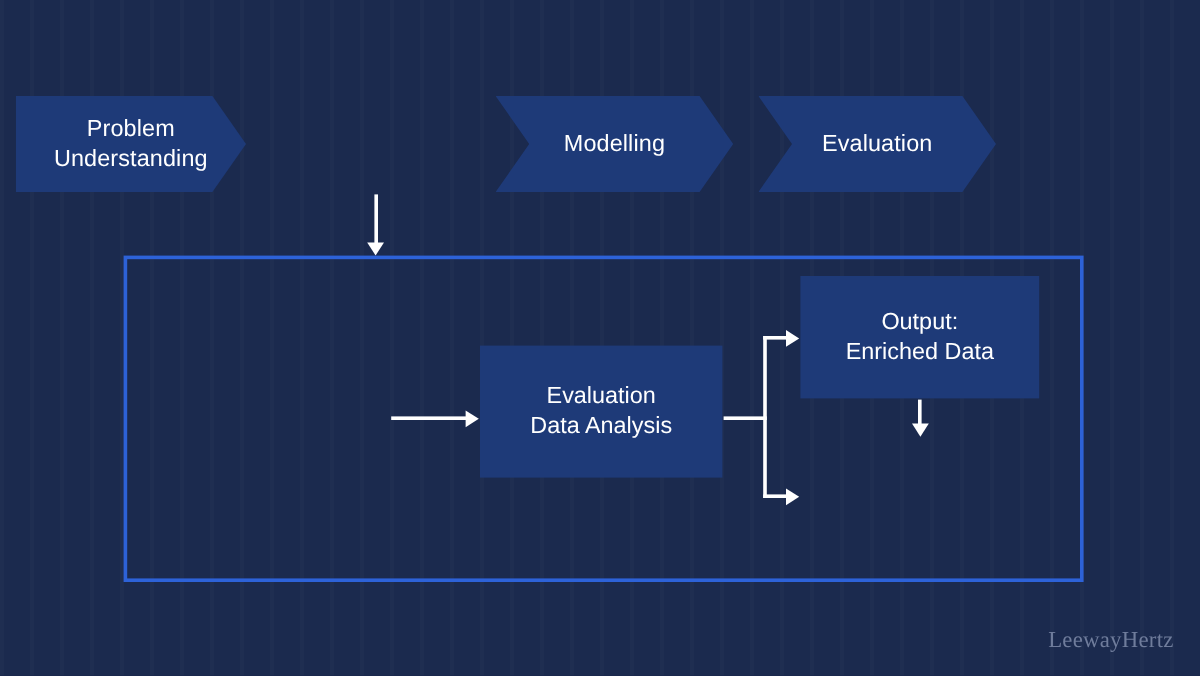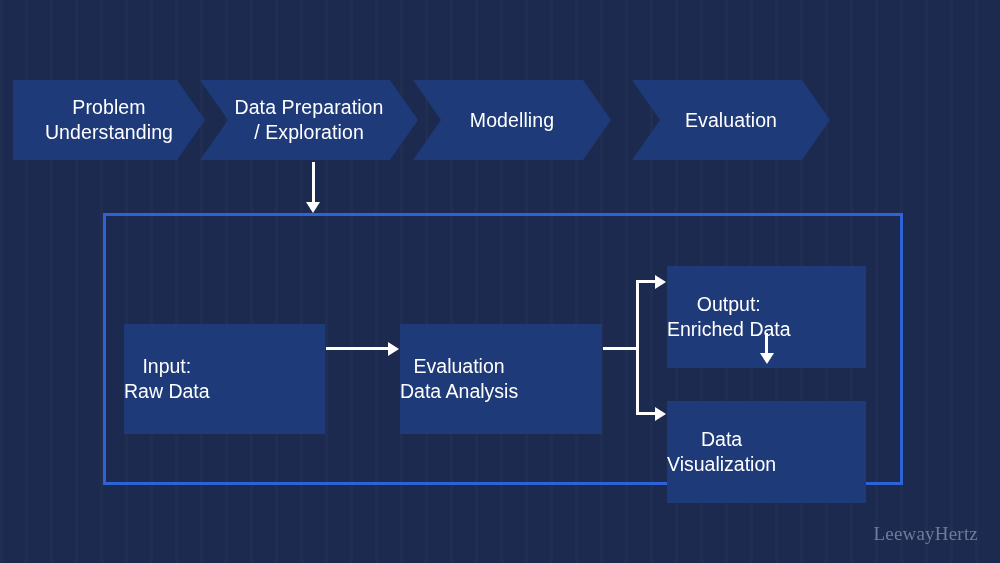--- a/index.html
+++ b/index.html
@@ -77,25 +77,25 @@
     box-sizing: border-box;
   }
 
   
   .pbox {
     position: absolute;
     background: #1e3a78;
     color: #ffffff;
     display: flex;
     align-items: center;
+    justify-content: center;
     text-align: center;
     font-size: 19.5px;
     line-height: 1.30;
     box-sizing: border-box;
-    margin-top: 36px;
   }
   .pbox span { white-space: pre-line; }
 
   #box-input   { left: 124px; top: 288px; width: 201px; height: 110px; }
   #box-eda     { left: 400px; top: 288px; width: 202px; height: 110px; }
   #box-output  { left: 667px; top: 230px; width: 199px; height: 102px; }
   #box-viz     { left: 667px; top: 365px; width: 199px; height: 102px; }
 
   
   #watermark {
@@ -111,56 +111,44 @@
 </head>
 <body>
 
 <div id="canvas">
 
   <div class="chev-row">
     <div class="chev first" style="left:13px; width:192px;">
       <span class="chev-label">Problem
 Understanding</span>
     </div>
-    <div class="chev mid" style="left:200px; width:218px;">
-      <span class="chev-label">Data Preparation
-/ Exploration</span>
-    </div>
     <div class="chev mid" style="left:413px; width:198px;">
       <span class="chev-label">Modelling</span>
     </div>
     <div class="chev mid" style="left:632px; width:198px;">
       <span class="chev-label">Evaluation</span>
     </div>
   </div>
 
   <div class="vline" style="left:312px; top:162px; height:42px;"></div>
   <div class="arrow-down" style="left:306px; top:202px;"></div>
 
   <div id="eda-container"></div>
 
-  <div class="pbox" id="box-input">
-    <span>Input:
-Raw Data</span>
-  </div>
 
   <div class="pbox" id="box-eda">
     <span>Evaluation
 Data Analysis</span>
   </div>
 
   <div class="pbox" id="box-output">
     <span>Output:
 Enriched Data</span>
   </div>
 
-  <div class="pbox" id="box-viz">
-    <span>Data
-Visualization</span>
-  </div>
 
   <div class="hline" style="left:326px; top:347px; width:63px;"></div>
   <div class="arrow-right" style="left:388px; top:341.5px;"></div>
 
   <div class="hline" style="left:603px; top:347px; width:36px;"></div>
   <div class="vline" style="left:636px; top:280px; height:135px;"></div>
 
   <div class="hline" style="left:636px; top:280px; width:24px;"></div>
   <div class="arrow-right" style="left:655px; top:274.5px;"></div>
 

